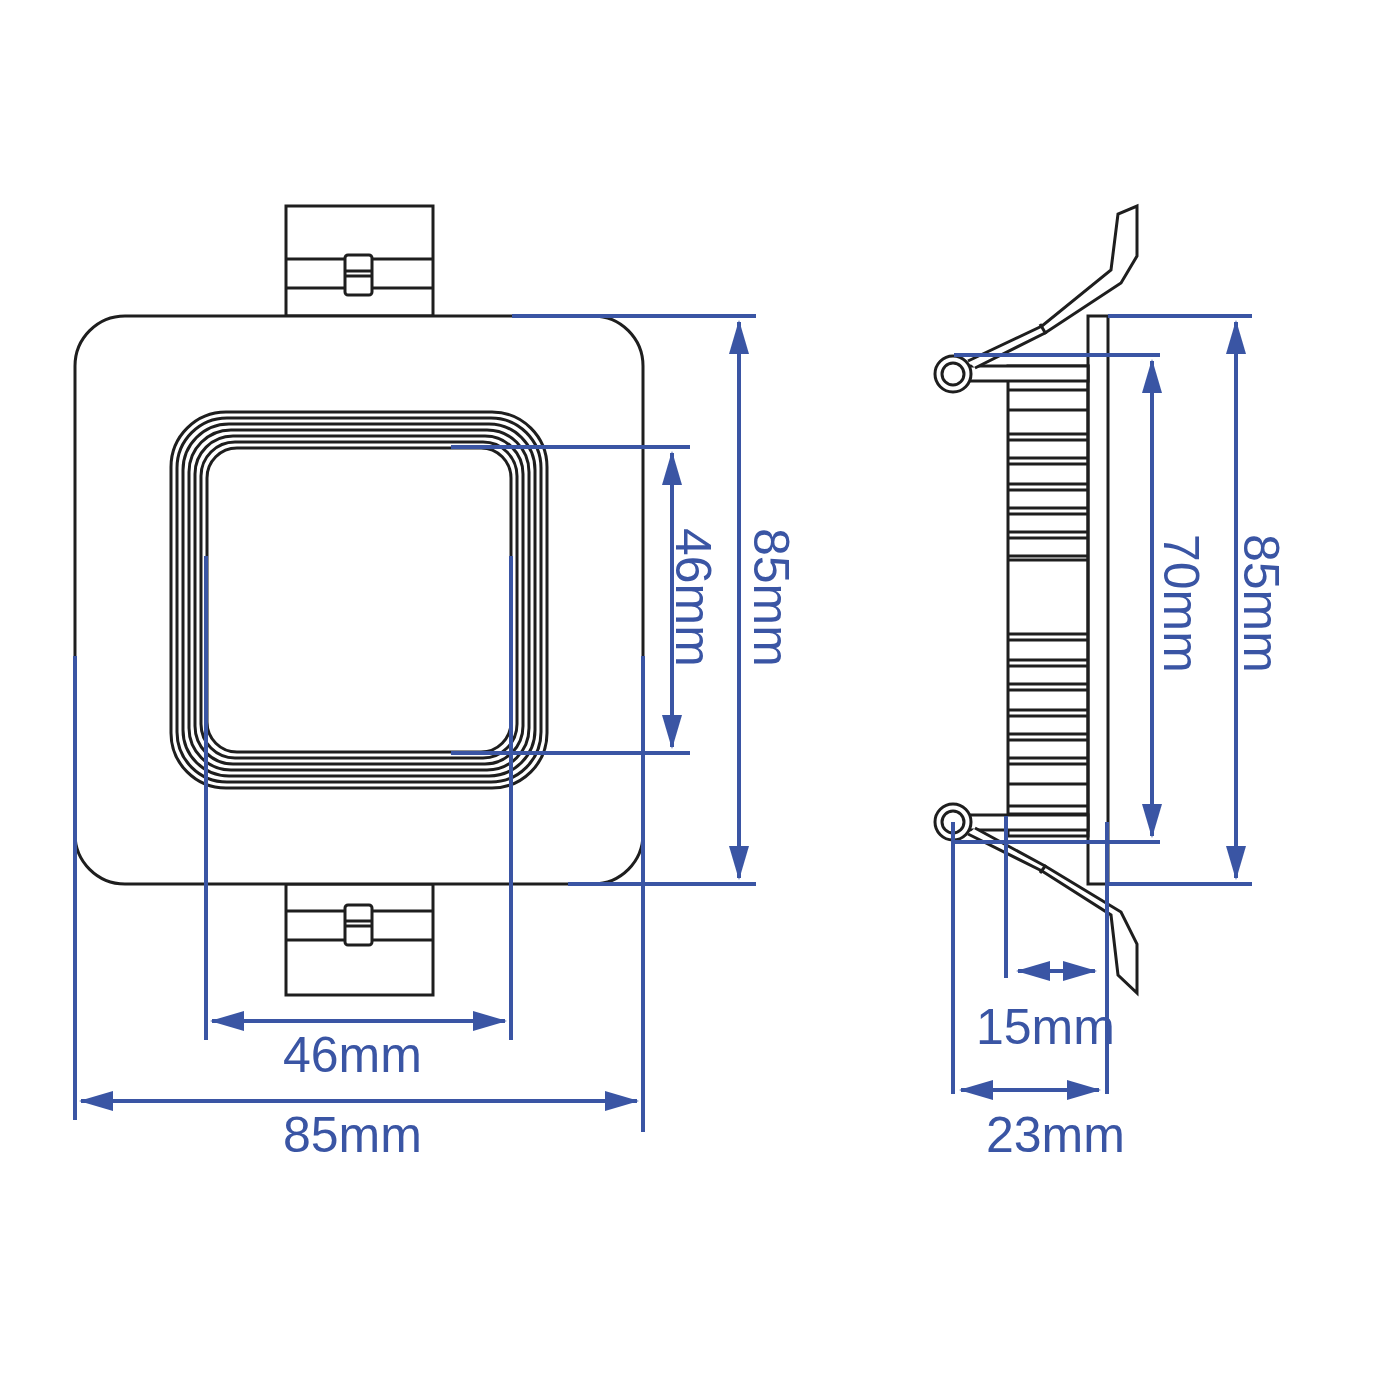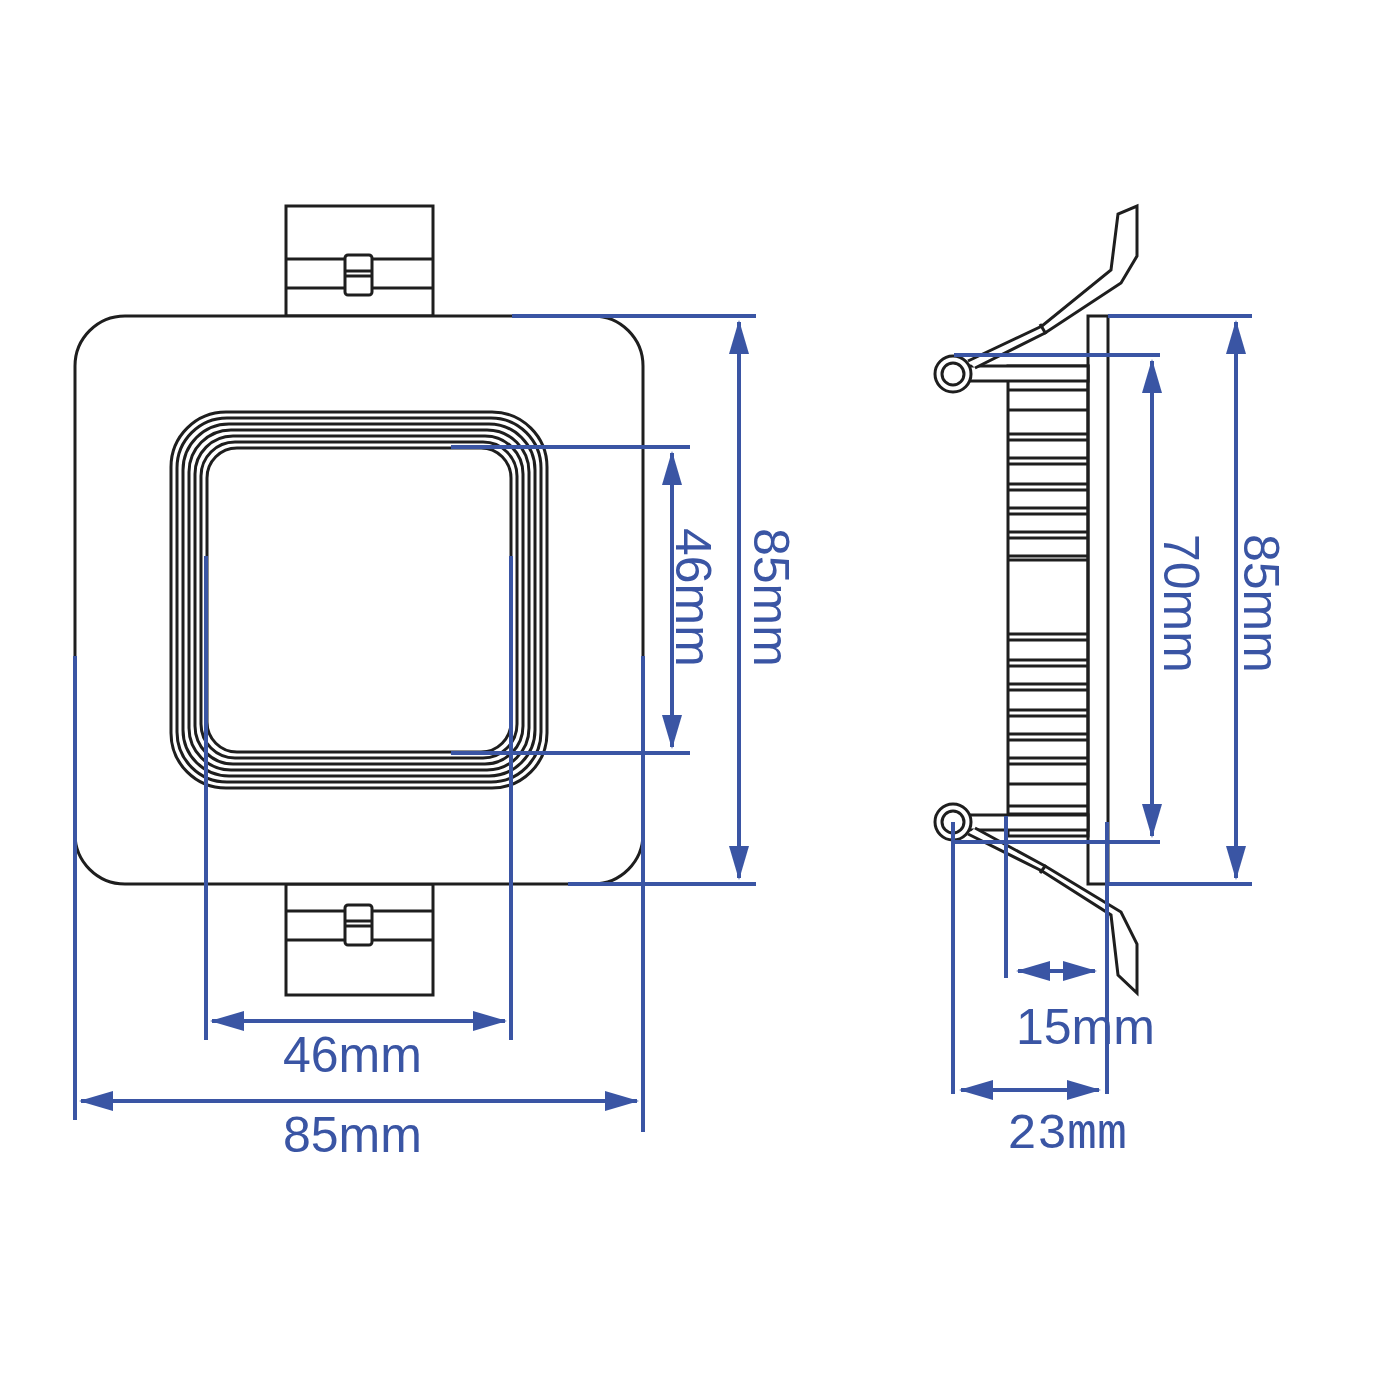--- a/index.html
+++ b/index.html
@@ -138,15 +138,15 @@
     <line x1="961" y1="1090" x2="1099" y2="1090" marker-start="url(#ahL)" marker-end="url(#ahL)"></line>
   </g>
 </svg>
 
 <div class="lbl" style="left:283px;top:1030px;">46mm</div>
 <div class="lbl" style="left:283px;top:1110px;">85mm</div>
 <div class="lbl vert" style="left:718px;top:528px;">46mm</div>
 <div class="lbl vert" style="left:796px;top:528px;">85mm</div>
 <div class="lbl vert" style="left:1206px;top:534px;">70mm</div>
 <div class="lbl vert" style="left:1286px;top:534px;">85mm</div>
-<div class="lbl" style="left:976px;top:1002px;margin-left:40px;">15mm</div>
-<div class="lbl" style="left:1007px;top:1110px;font-family:Liberation Mono, monospace;">23mm</div>
+<div class="lbl" style="left:976px;top:1002px;">15mm</div>
+<div class="lbl" style="left:986px;top:1110px;">23mm</div>
 </div>
 
 </body></html>

